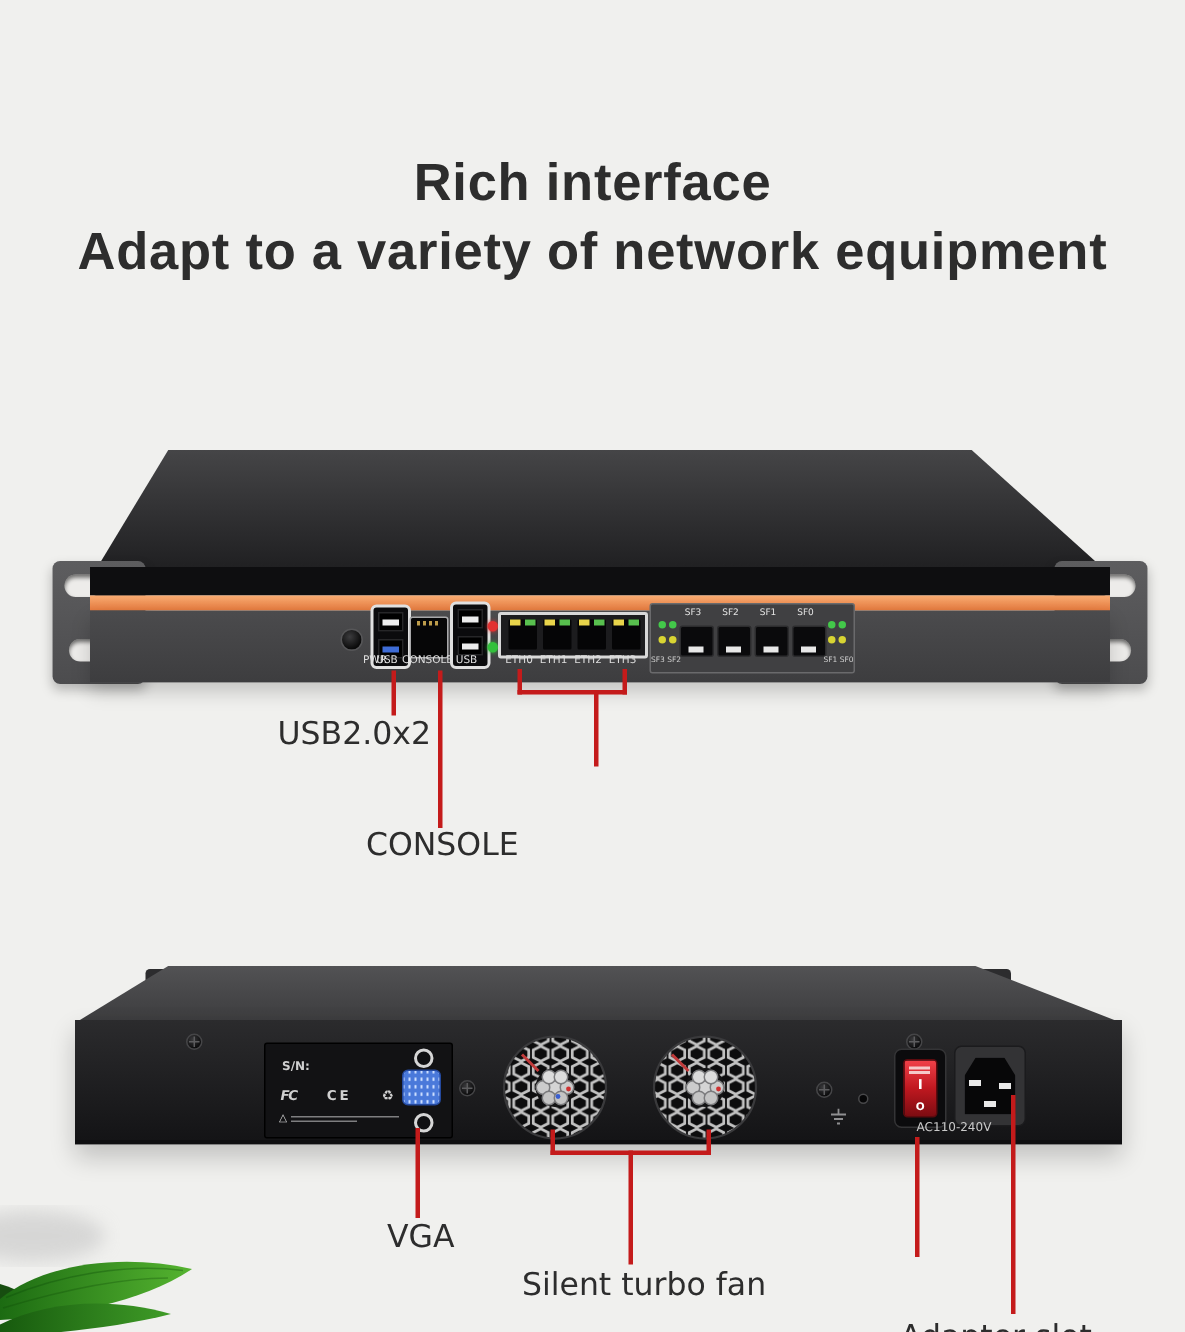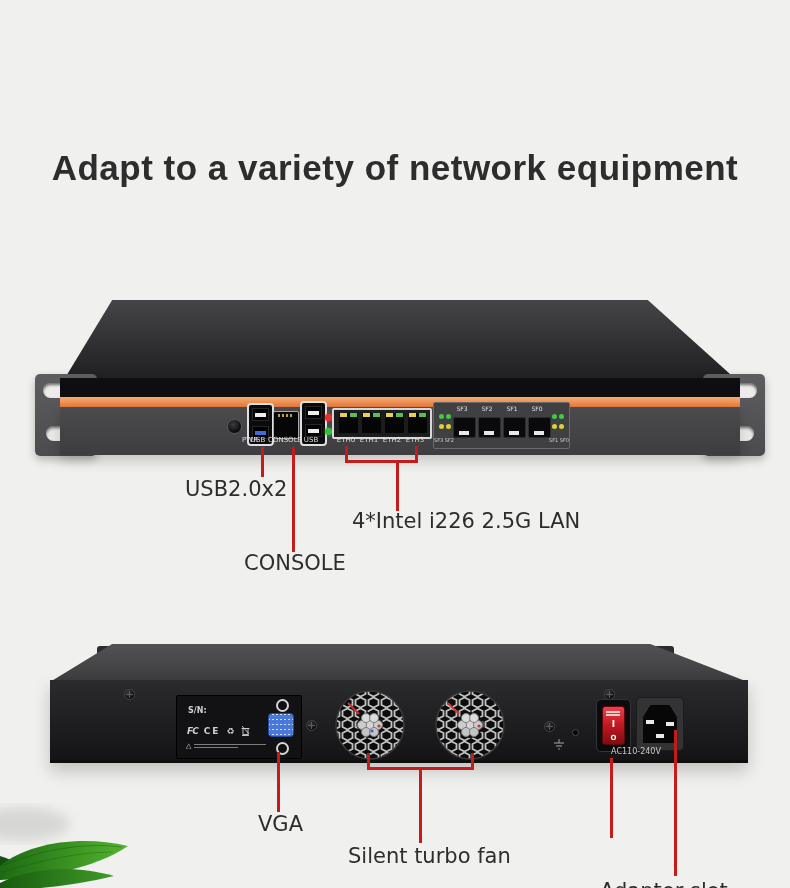--- a/index.html
+++ b/index.html
@@ -80,21 +80,21 @@
   .b-top{position:absolute;left:50px;top:644px;width:698px;height:38px;
          background:linear-gradient(180deg,#525254 0%,#3c3c3e 100%);
          clip-path:polygon(8.9% 0,86% 0,100% 100%,0 100%);}
   .b-panel{position:absolute;left:50px;top:680px;width:698px;height:80px;
            background:linear-gradient(180deg,#2b2b2d 0%,#1c1c1e 65%,#141416 100%);
            border-bottom:3px solid #0e0e10;box-shadow:0 8px 16px rgba(0,0,0,.2);}
   .plate{position:absolute;left:176px;top:695px;width:124px;height:62px;background:#121214;
          border:1px solid #000;border-radius:2px;}
   .sn{position:absolute;left:11px;top:10px;font-size:8px;font-weight:bold;color:#cfcfcf;
       font-family:"DejaVu Sans",sans-serif;}
-  .certs{position:absolute;left:10px;top:29px;display:flex;align-items:center;gap:6px;
+  .certs{position:absolute;left:10px;top:29px;display:flex;align-items:center;gap:20px;
          color:#d0d0d0;font-family:"DejaVu Sans",sans-serif;}
   .fcc{font-size:9px;font-weight:bold;font-style:italic;letter-spacing:-1px;}
   .ce{font-size:9px;font-weight:bold;letter-spacing:2px;}
   .recy{font-size:9px;}
   .caution{position:absolute;left:9px;top:46px;display:flex;align-items:center;gap:3px;}
   .tri{font-size:7px;color:#d8d8d8;line-height:7px;}
   .cbars i{display:block;height:1.5px;background:#7e7e80;margin:1.5px 0;}
   .cb1{width:72px;} .cb2{width:44px;}
 
   .ring-screw{position:absolute;width:9px;height:9px;border-radius:50%;background:#101012;
@@ -132,20 +132,21 @@
 
   .fans{position:absolute;left:302px;top:686px;z-index:2;}
 
   .leaf{position:absolute;left:0;top:786px;z-index:4;}
 </style>
 </head>
 <body>
 
 <div class="stage">
 
+  <div class="t1">Rich interface</div>
   <div class="t2">Adapt to a variety of network equipment</div>
 
   <div class="f-top"></div>
   <div class="ear earL">
     <i class="hole h1"></i>
     <i class="hole h2"></i>
   </div>
   <div class="ear earR">
     <i class="hole h1"></i>
     <i class="hole h2"></i>
@@ -228,21 +229,20 @@
   <span class="sfpled-label" style="left:559px">SF1 SF0</span>
 
   <div class="cline" style="left:261px;top:447px;height:30px"></div>
   <div class="clabel" style="left:185px;top:477px">USB2.0x2</div>
   <div class="cline" style="left:292px;top:447px;height:105px"></div>
   <div class="clabel" style="left:244px;top:551px">CONSOLE</div>
   <div class="cline" style="left:345px;top:446px;height:17px"></div>
   <div class="cline" style="left:415px;top:446px;height:17px"></div>
   <div class="chline" style="left:345px;top:460px;width:73px"></div>
   <div class="cline" style="left:396px;top:460px;height:51px"></div>
-  <div class="clabel" style="left:352px;top:509px">4*Intel i226 2.5G LAN</div>
 
   <div class="b-hook" style="left:97px"></div>
   <div class="b-hook" style="left:652px"></div>
   <div class="b-top"></div>
   <div class="b-panel"></div>
 
   <div class="plate">
     <span class="sn">S/N:</span>
     <div class="certs">
       <span class="fcc">FC</span>

